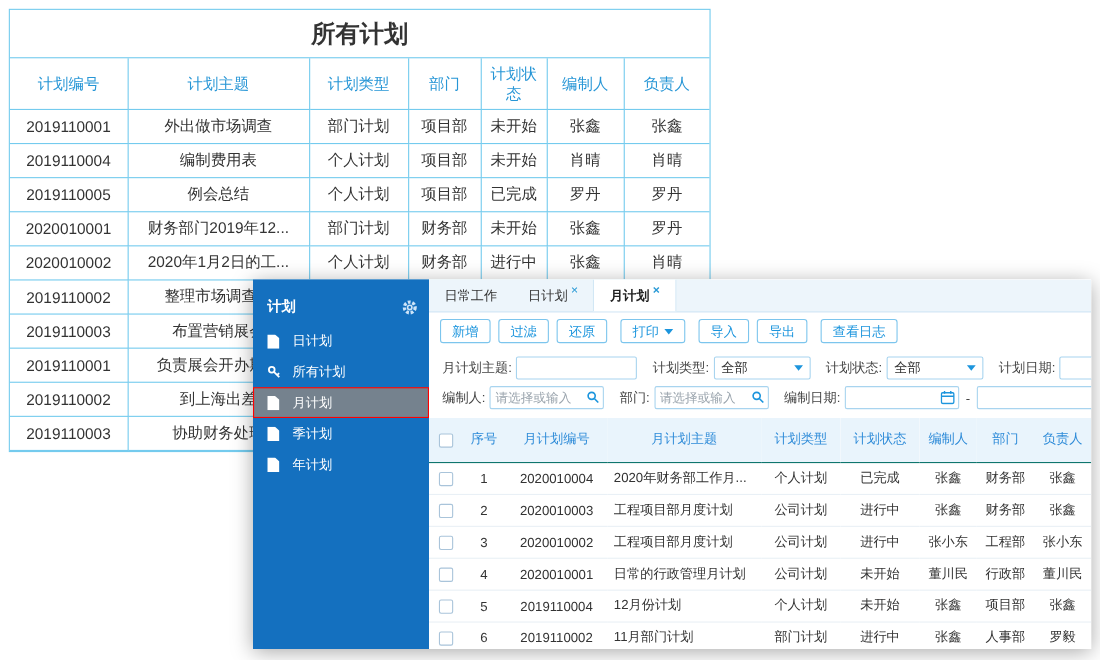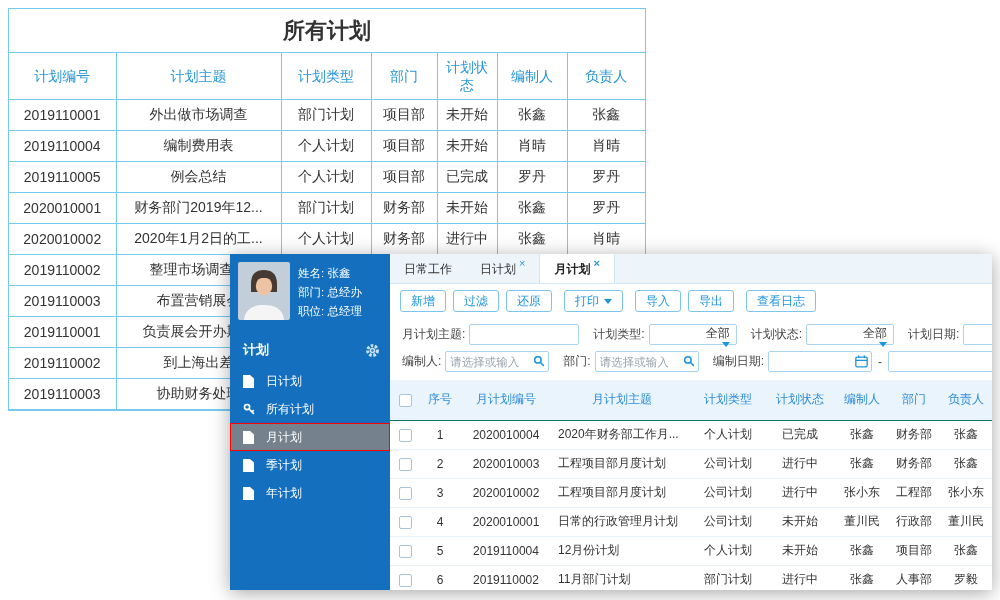--- a/index.html
+++ b/index.html
@@ -67,21 +67,21 @@
   }
   .ml { margin-left:5px; }
   .caret { width:0; height:0; border-left:4px solid transparent; border-right:4px solid transparent; border-top:5px solid #1c95dd; }
 
   .frow { display:flex; align-items:center; font-size:12px; color:#444; padding-left:12px; margin-top:6px; white-space:nowrap; }
   .flabel { margin-right:4px; }
   .fgap { margin-left:14px; }
   .tinput { height:21px; border:1px solid #a8d4ef; border-radius:2px; background:#fff; font-size:11.5px; padding:0 4px; outline:none; color:#333; font-family:inherit; }
   .tinput::placeholder { color:#9aa4ad; }
   .w110 { width:110px; } .w104 { width:104px; padding-right:6px; } .w90 { width:90px; flex-shrink:0; }
-  .fsel { width:88px; height:21px; border:1px solid #a8d4ef; border-radius:2px; background:#fff; display:flex; align-items:flex-end; justify-content:space-between; padding:0 6px; color:#333; cursor:pointer; flex-shrink:0;flex-direction:column; }
+  .fsel { width:88px; height:21px; border:1px solid #a8d4ef; border-radius:2px; background:#fff; display:flex; align-items:center; justify-content:space-between; padding:0 6px; color:#333; cursor:pointer; flex-shrink:0; }
   .icon-input { position:relative; display:inline-flex; }
   .icon-input .in-icon { position:absolute; right:4px; top:4px; display:flex; }
   .dash { margin:0 6px; color:#444; }
 
   .mtable { width:100%; border-collapse:collapse; table-layout:fixed; margin-top:8px; font-size:12px; }
   .mtable th { background:#e9f4fc; color:#2e8bd8; font-weight:normal; height:40px; border-bottom:1px solid #0f766e; overflow:hidden; white-space:nowrap; }
   .mtable td { height:29px; border-bottom:1px solid #e9f0f6; text-align:center; color:#333; overflow:hidden; white-space:nowrap; }
   .mtable td.subject { text-align:left; padding-left:6px; }
   .lnk { color:#2478e5; cursor:pointer; }
   .cb { display:inline-block; width:13px; height:13px; border:1px solid #a9c4da; border-radius:2px; background:#fff; vertical-align:middle; cursor:pointer; }
@@ -212,36 +212,20 @@
     <td></td>
     <td></td>
   </tr>
 </tbody>
   </table>
 </div>
 
 <div class="app">
 
   <div class="side">
-    <div class="profile">
-      <div class="avatar">
-        <svg width="52" height="58" viewBox="0 0 52 58">
-          <rect width="52" height="58" fill="#c2cfdb"></rect>
-          <path d="M13 22c0-11 6-14 13-14s13 3 13 14v8H13z" fill="#463a32"></path>
-          <ellipse cx="26" cy="24" rx="8.2" ry="9.2" fill="#edc3a3"></ellipse>
-          <path d="M14 21c1-7 5-9 12-9s11 2 12 9l-2 2c-1-5-4-7-10-7s-9 2-10 7z" fill="#463a32"></path>
-          <path d="M6 58c1-11 9-15 20-15s19 4 20 15z" fill="#f5f5f5"></path>
-        </svg>
-      </div>
-      <div class="pinfo">
-        <div>姓名: 张鑫</div>
-        <div>部门: 总经办</div>
-        <div>职位: 总经理</div>
-      </div>
-    </div>
 
     <div class="side-section">
       <span>计划</span>
       <span style="display:flex;cursor:pointer;">
         <svg width="15" height="15" viewBox="0 0 16 16">
           <circle cx="8" cy="8" r="5.2" fill="none" stroke="#cde4f8" stroke-width="3.2" stroke-dasharray="2.7 1.7"></circle>
           <circle cx="8" cy="8" r="2.1" fill="none" stroke="#cde4f8" stroke-width="1.6"></circle>
         </svg>
       </span>
     </div>

